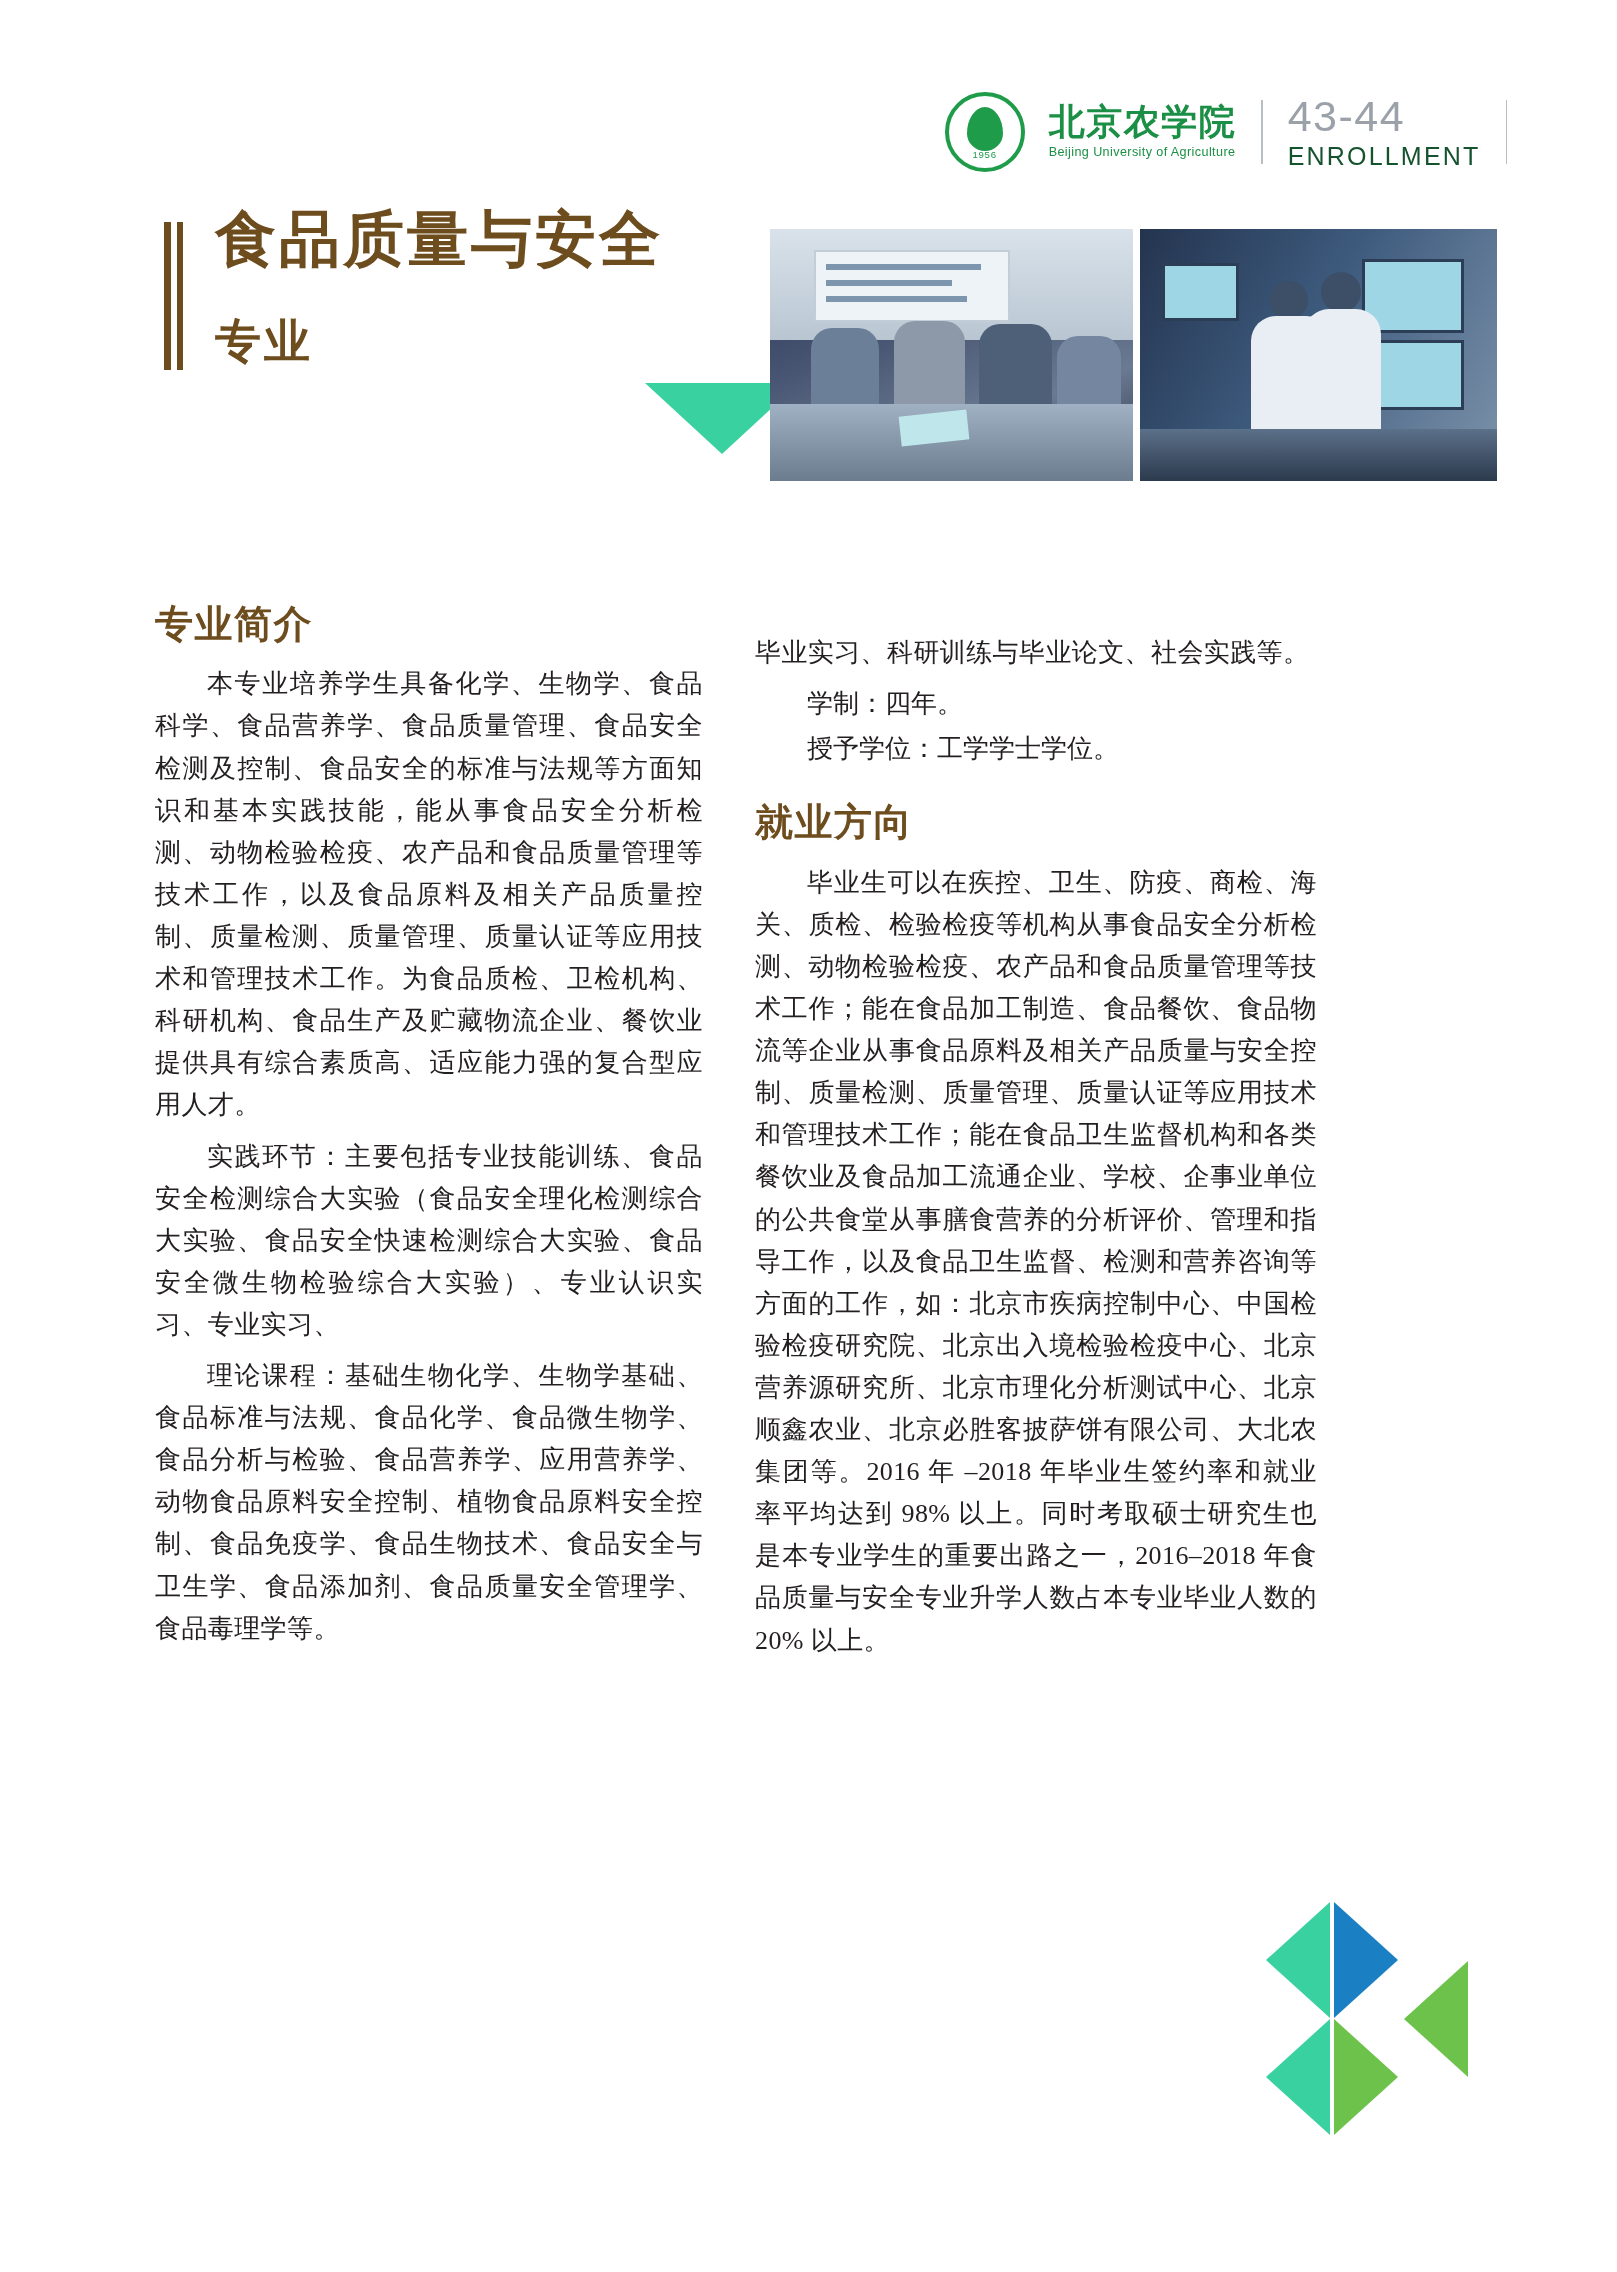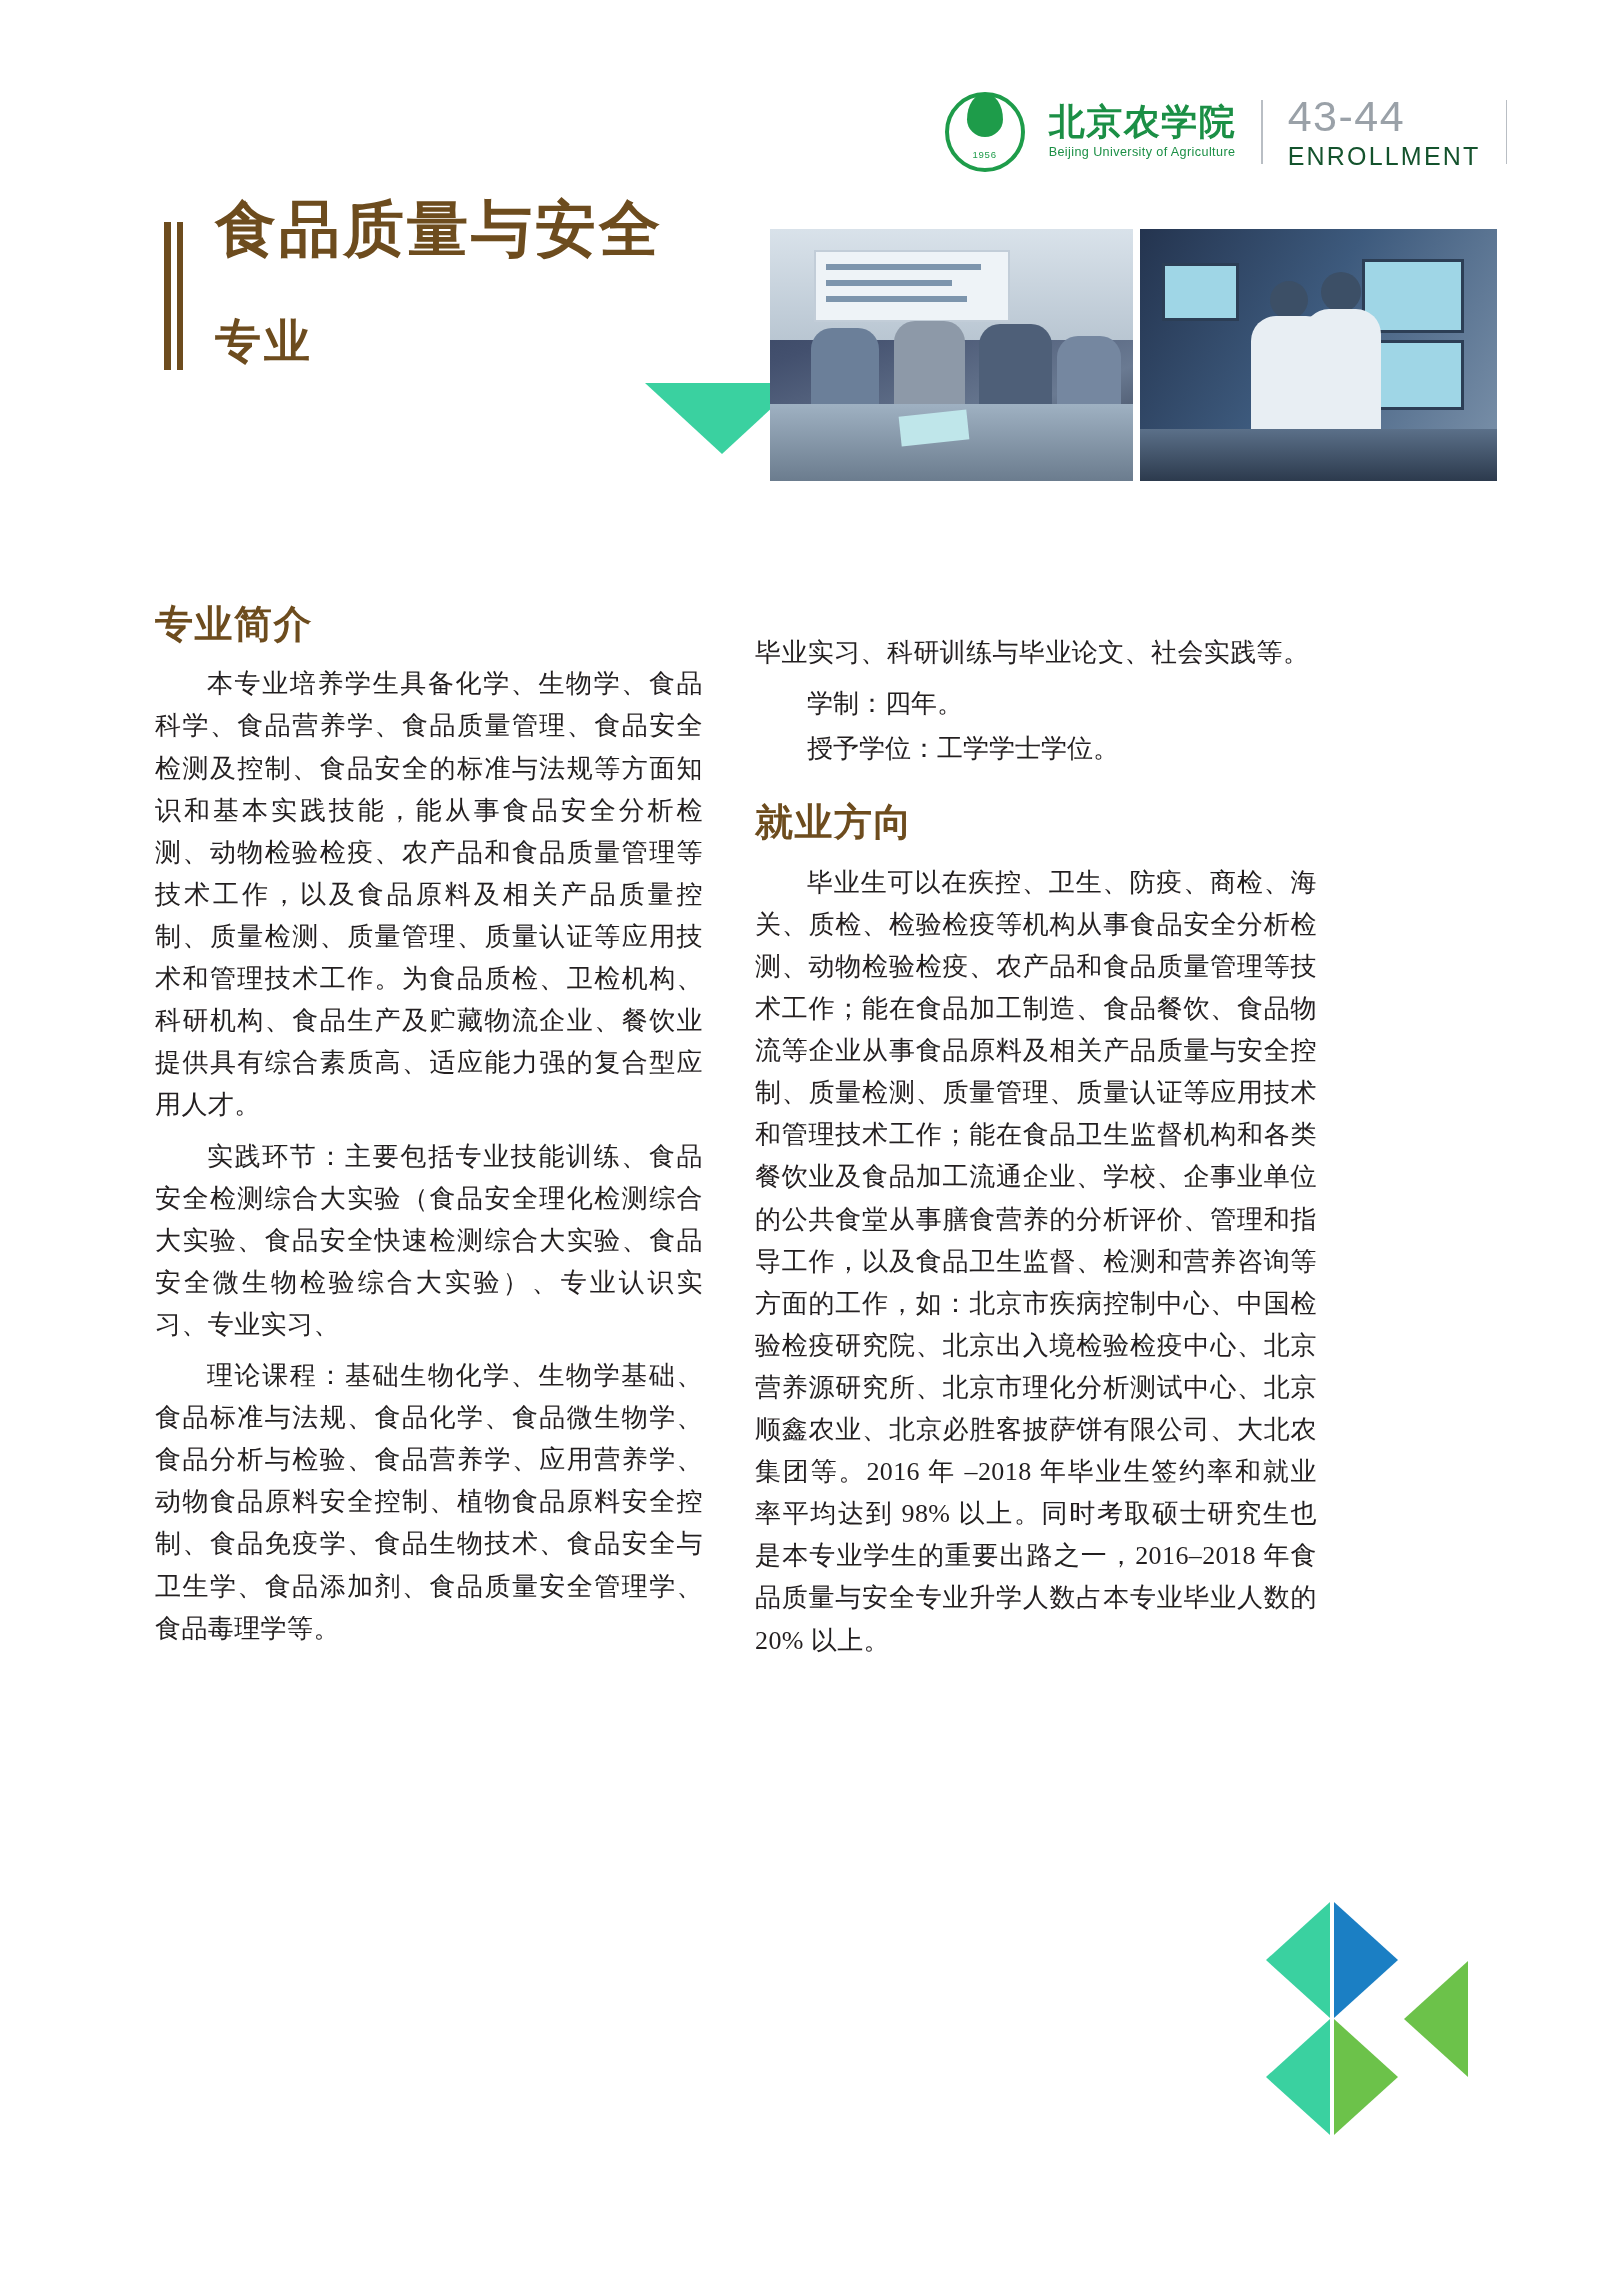--- a/index.html
+++ b/index.html
@@ -25,21 +25,21 @@
     align-items: center;
     height: 89px;
   }
   .logo-mark {
     width: 80px;
     height: 80px;
     border-radius: 50%;
     border: 4.4px solid #1e9c4a;
     box-sizing: border-box;
     display: flex;
-    align-items: flex-start;
+    align-items: center;
     justify-content: center;
     position: relative;
     background: #ffffff;
   }
   .logo-mark .leaf {
     width: 36px;
     height: 44px;
     background: #1e9c4a;
     border-radius: 50% 50% 50% 50% / 60% 60% 40% 40%;
     position: relative;
@@ -117,21 +117,21 @@
     width: 6.7px;
     height: 148px;
     background: #6d4c1e;
   }
   .title-bars .b1 { left: 0; }
   .title-bars .b2 { left: 12.6px; }
 
   .title-main {
     position: absolute;
     left: 215px;
-    top: 198px;
+    top: 208px;
     font-family: "Liberation Serif", serif;
     font-size: 61px;
     font-weight: bold;
     color: #6d4c1e;
     letter-spacing: 3px;
     line-height: 1.05;
   }
   .title-sub {
     position: absolute;
     left: 215px;

